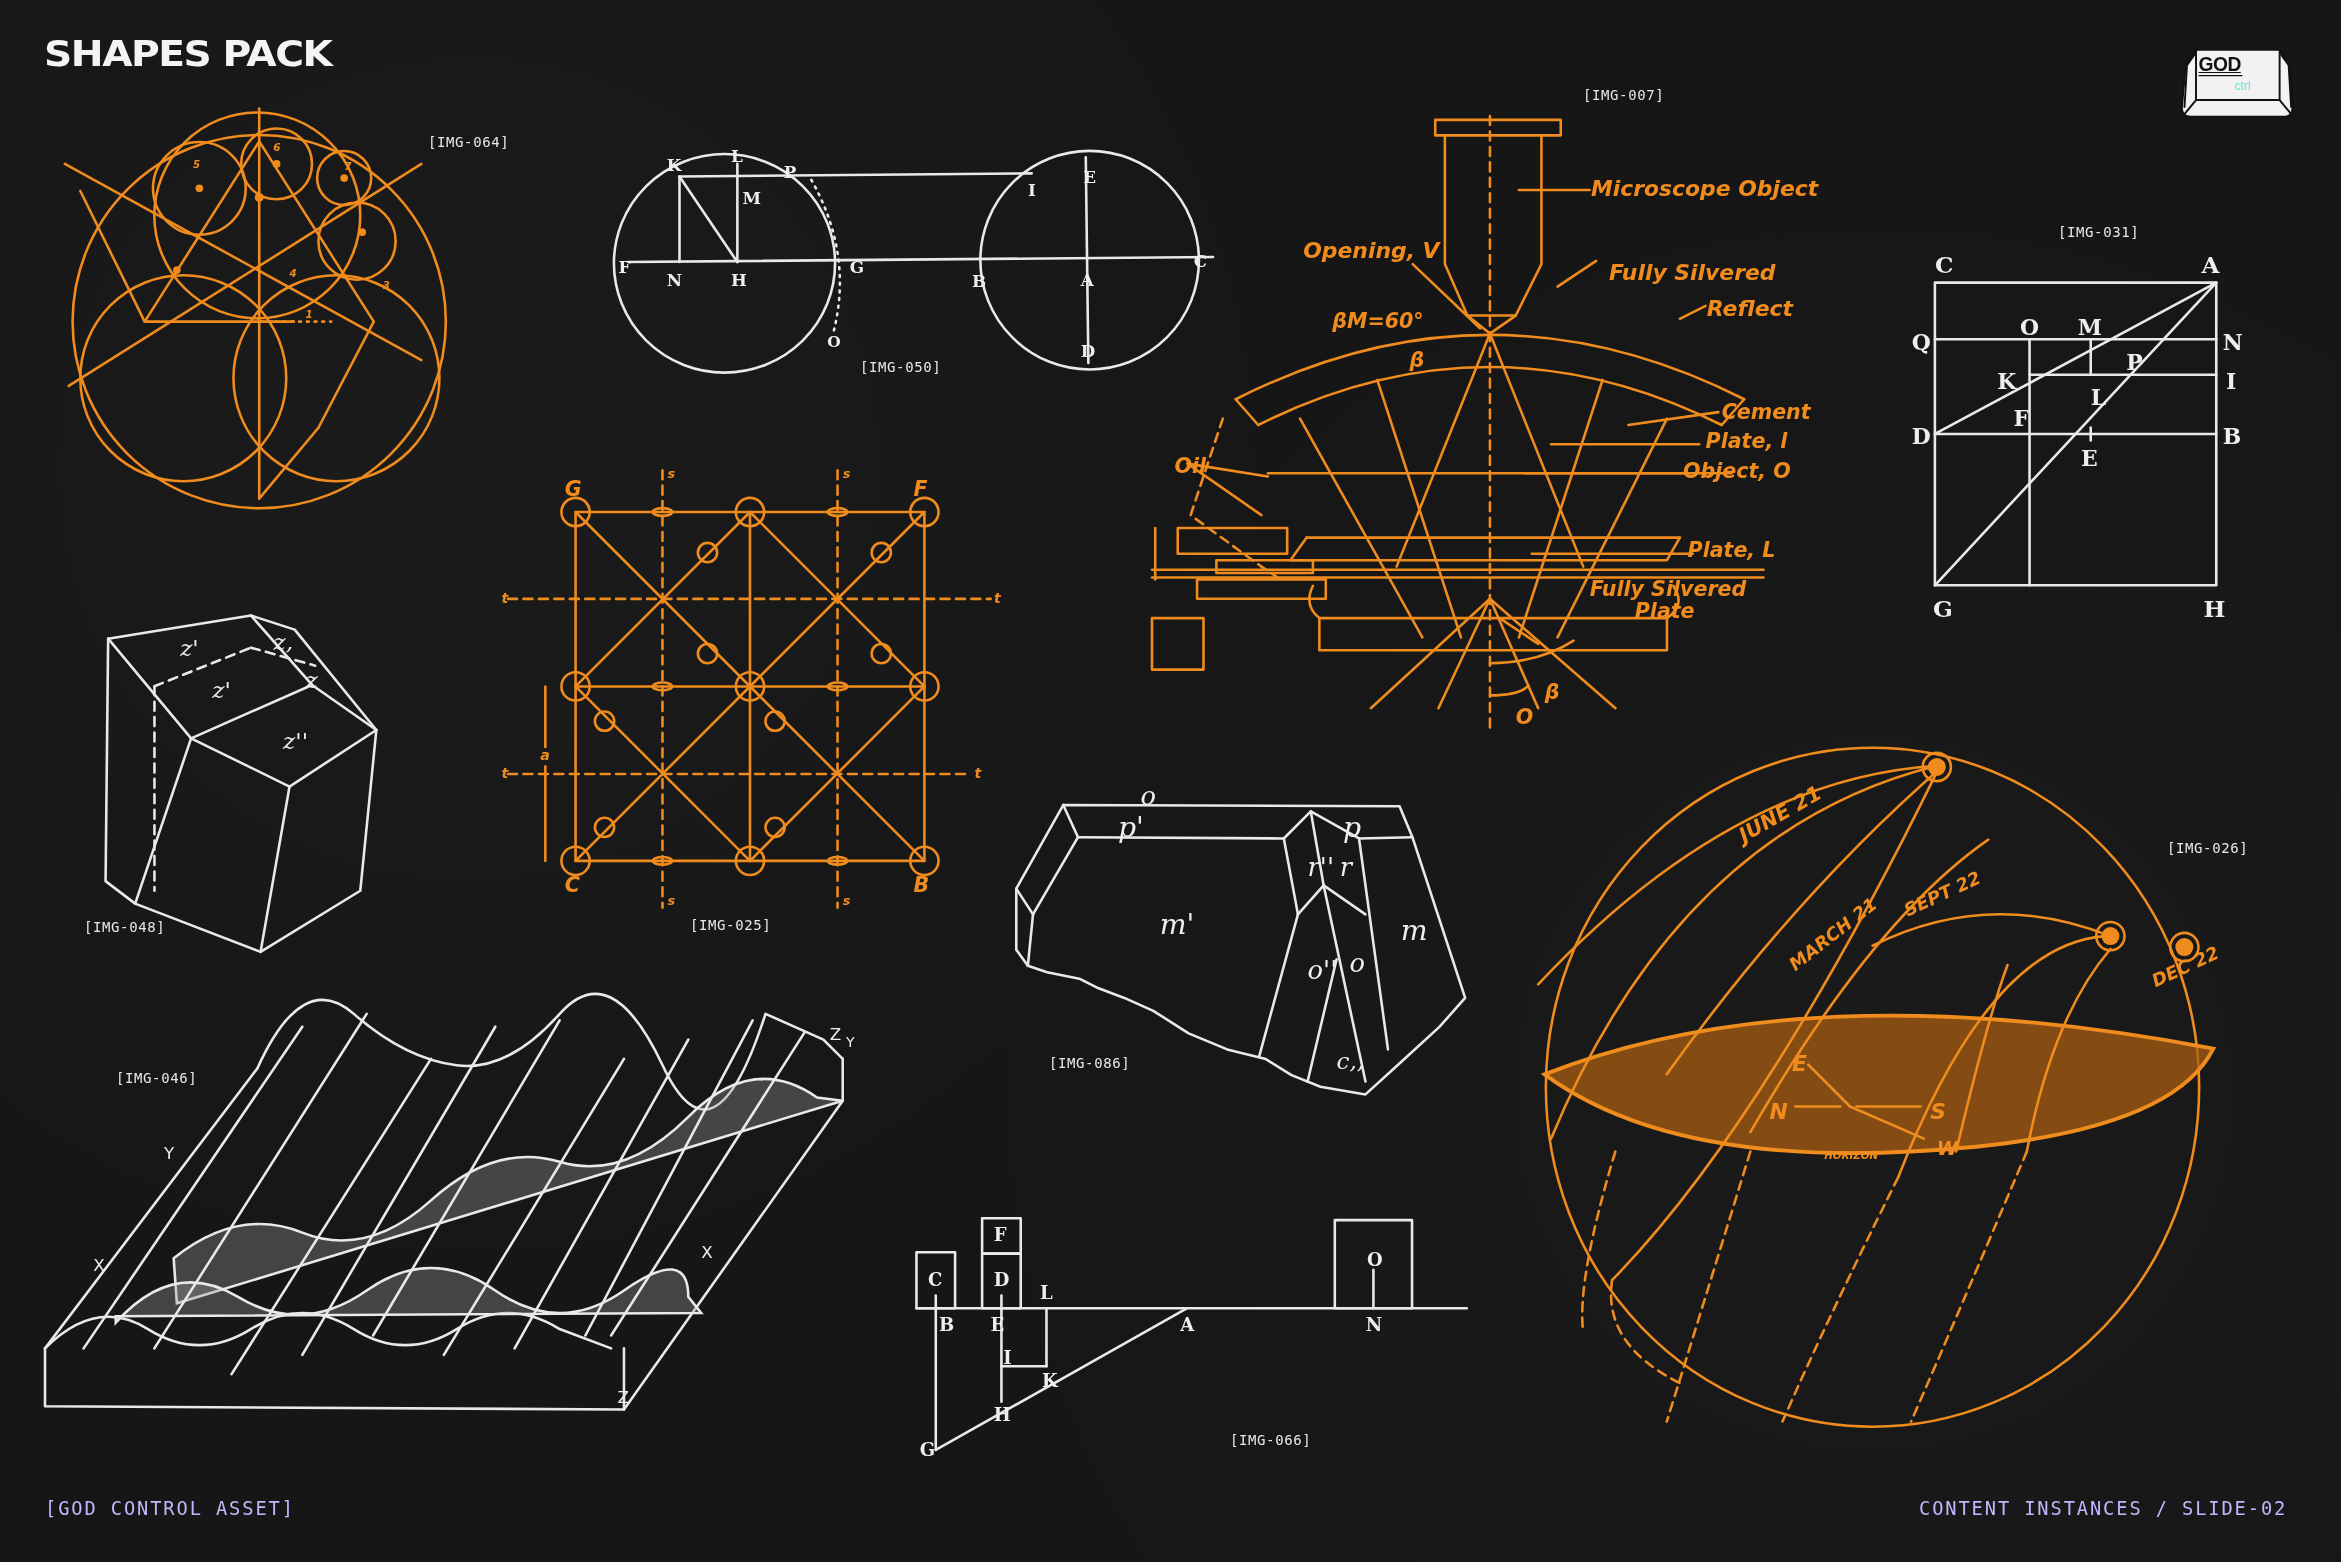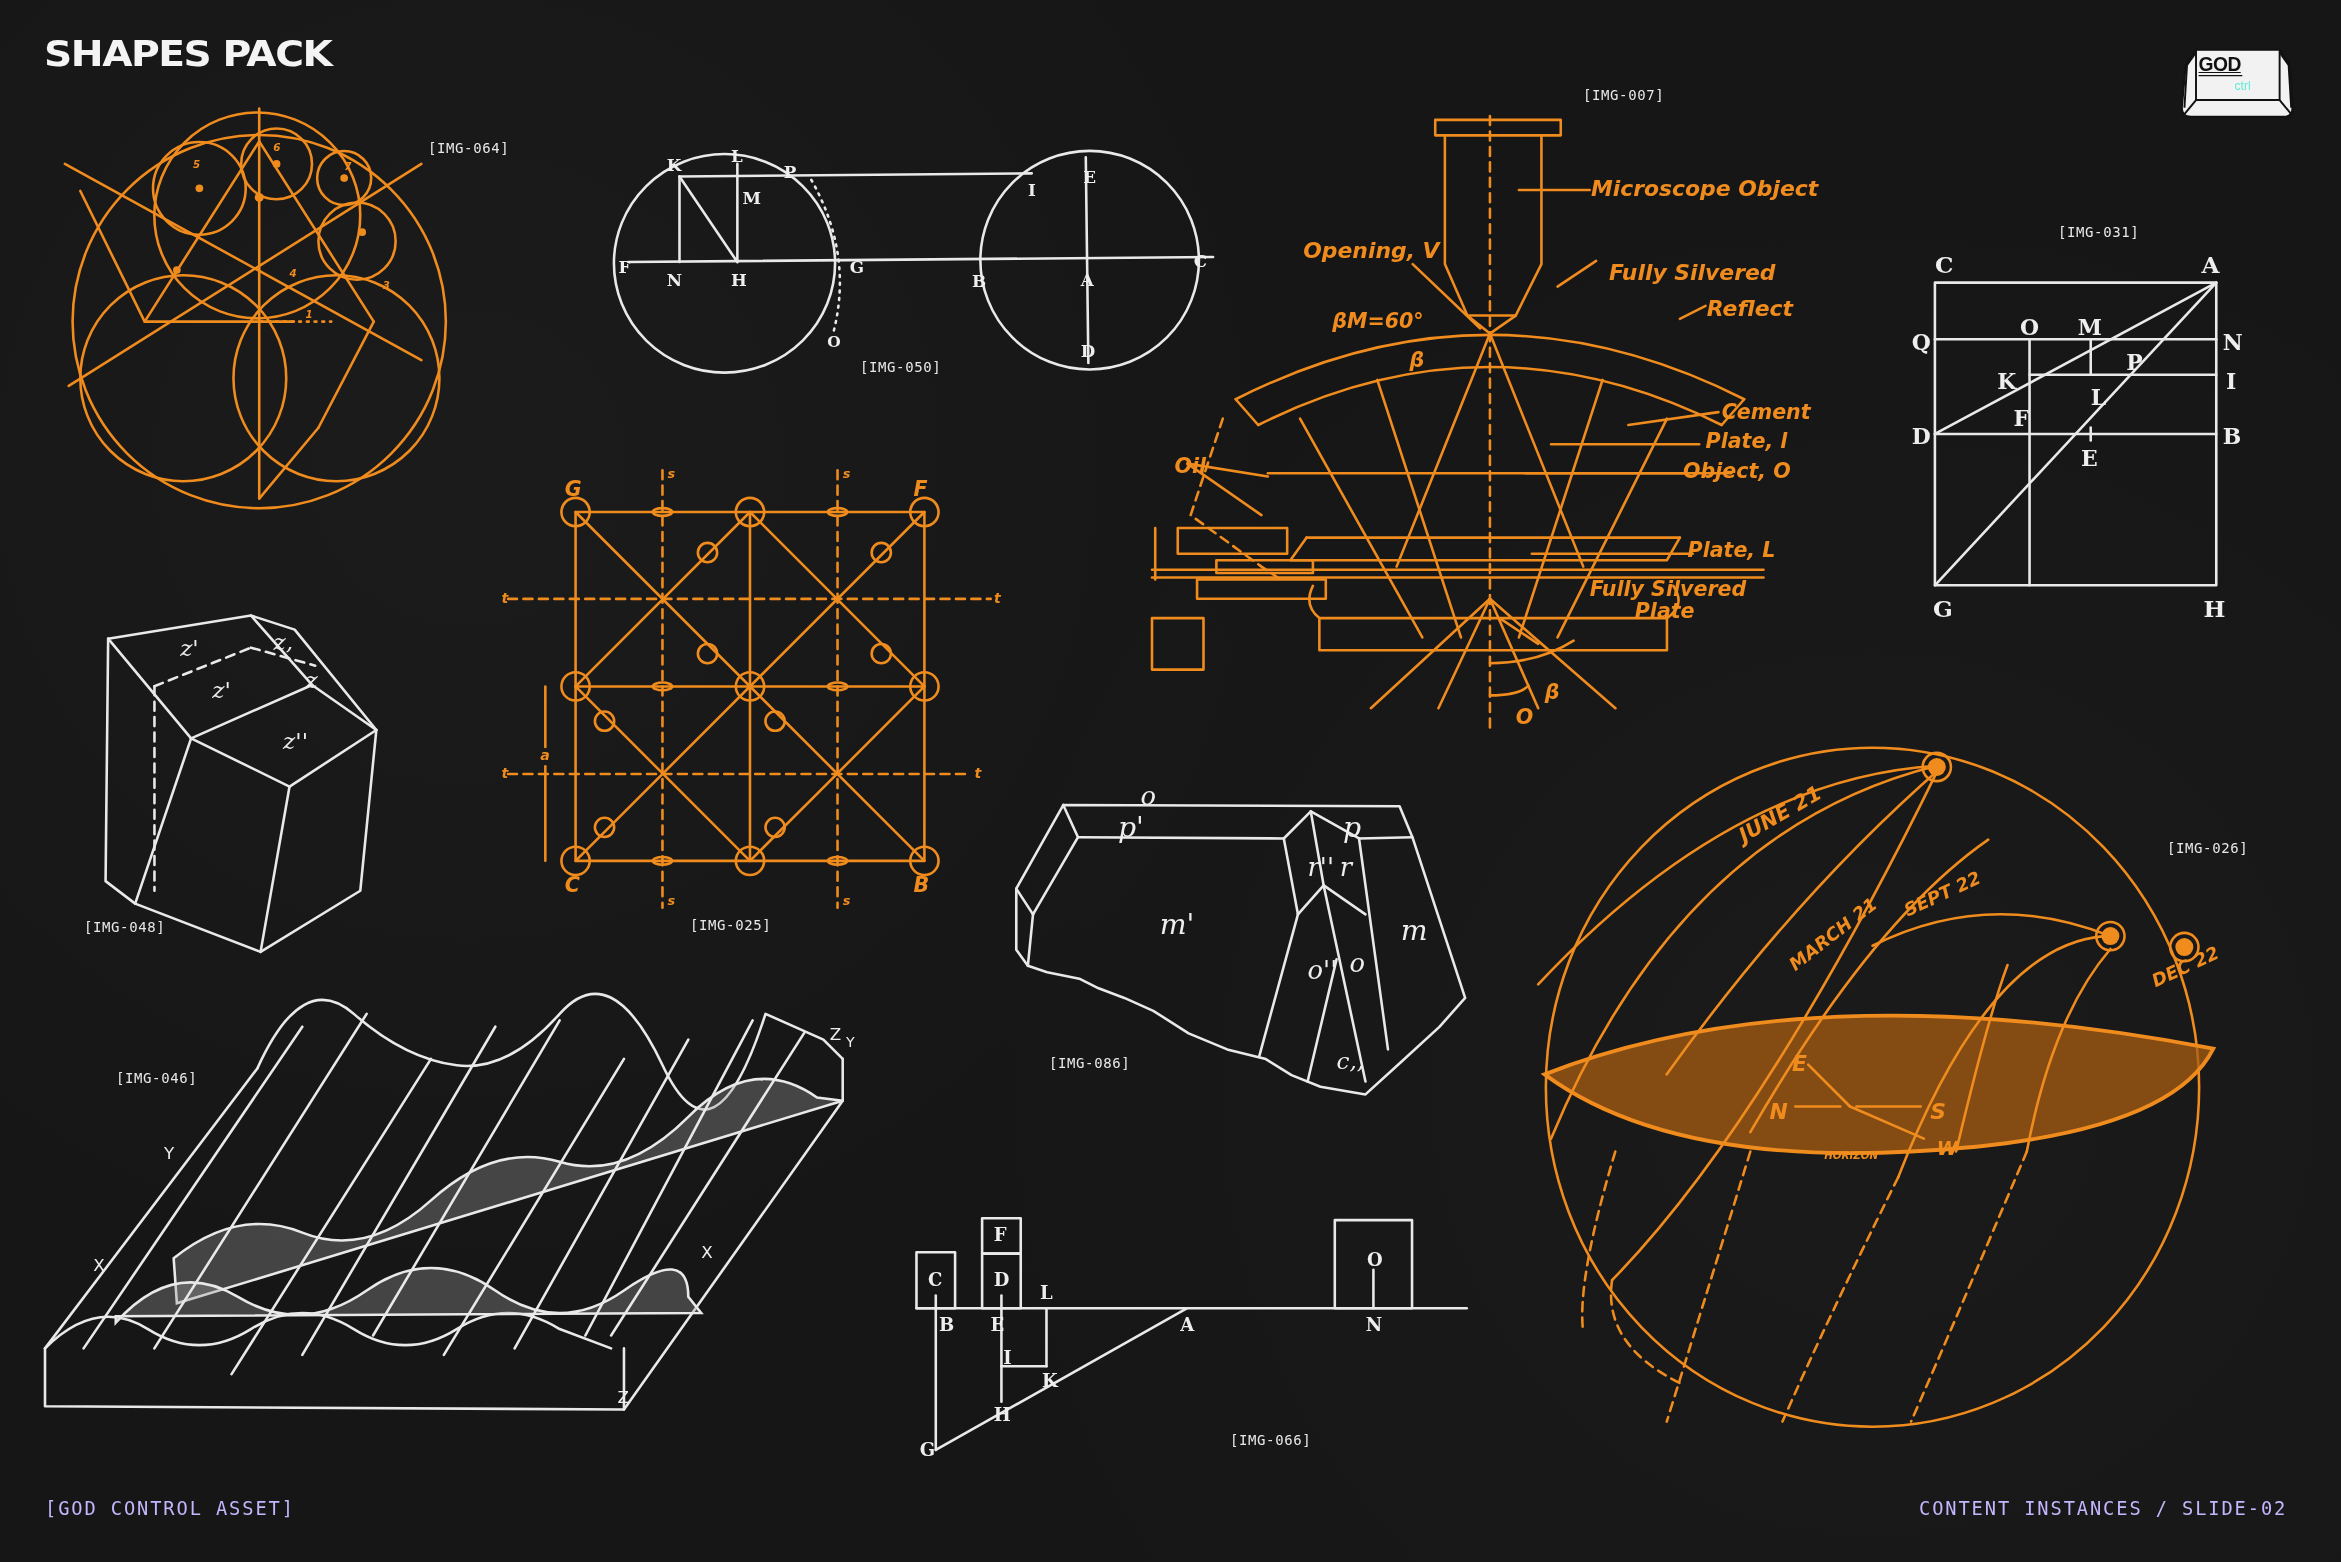--- a/index.html
+++ b/index.html
@@ -97,21 +97,21 @@
   <circle cx="468" cy="196" r="6" fill="#f08c1e"></circle>
   <circle cx="308" cy="142" r="7" fill="#f08c1e"></circle>
   <circle cx="180" cy="255" r="6" fill="#f08c1e"></circle>
   <text class="ot" x="205" y="96" font-size="16">5</text>
   <text class="ot" x="330" y="70" font-size="16">6</text>
   <text class="ot" x="440" y="100" font-size="16">7</text>
   <text class="ot" x="500" y="285" font-size="16">3</text>
   <text class="ot" x="355" y="265" font-size="16">4</text>
   <text class="ot" x="380" y="330" font-size="16">1</text>
 </svg>
-<span class="mono" style="left:428px;top:140px">[IMG-064]</span>
+<span class="mono" style="left:428px;top:134px">[IMG-064]</span>
 
 <svg class="fig" style="left:602px;top:138px" width="605" height="225" viewBox="0 0 940 350">
   <ellipse class="w" cx="190" cy="195" rx="172" ry="170"></ellipse>
   <ellipse class="w" cx="758" cy="190" rx="170" ry="170"></ellipse>
   <line class="w" x1="40" y1="193" x2="950" y2="185"></line>
   <line class="w" x1="120" y1="60" x2="668" y2="55"></line>
   <line class="w" x1="120" y1="60" x2="120" y2="193"></line>
   <line class="w" x1="120" y1="60" x2="210" y2="193"></line>
   <line class="w" x1="210" y1="40" x2="210" y2="193"></line>
   <line class="w" x1="752" y1="30" x2="756" y2="350"></line>

